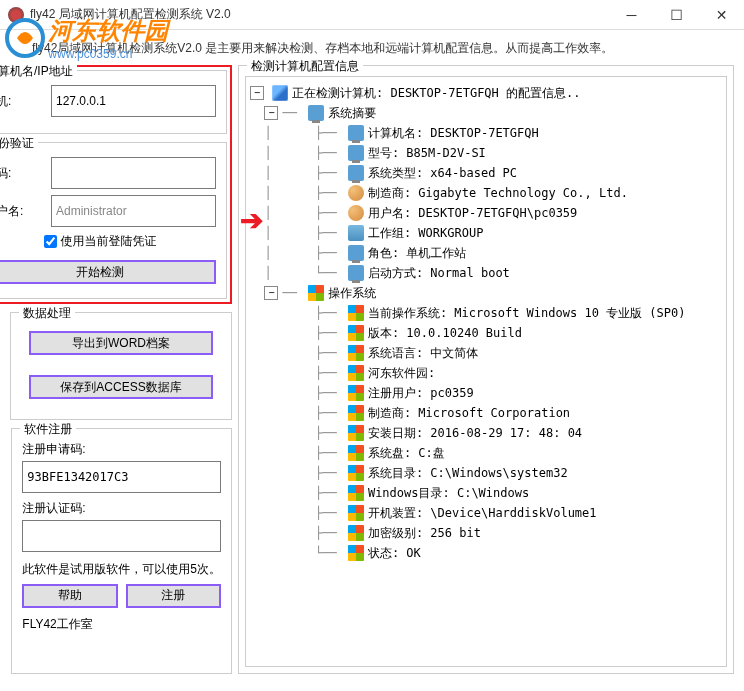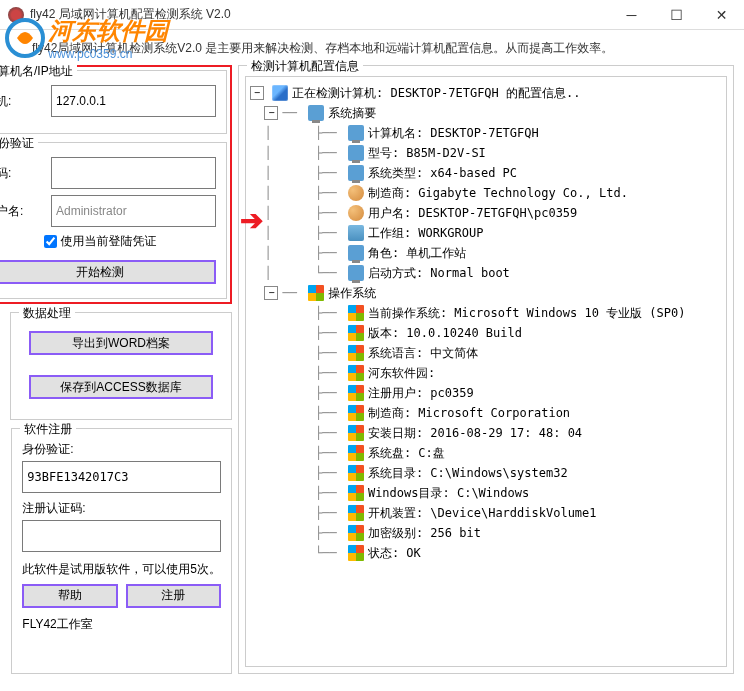--- a/index.html
+++ b/index.html
@@ -120,21 +120,21 @@
     </div>
 
     <div class="fieldset">
       <span class="fieldset-title">数据处理</span>
       <button class="btn btn-wide" style="margin:10px 8px;width:calc(100% - 16px);">导出到WORD档案</button>
       <button class="btn btn-wide" style="margin:10px 8px;width:calc(100% - 16px);">保存到ACCESS数据库</button>
     </div>
 
     <div class="fieldset" style="flex:1;">
       <span class="fieldset-title">软件注册</span>
-      <div class="reg-label">身份验证:</div>
+      <div class="reg-label">注册申请码:</div>
       <input class="reg-input" value="93BFE1342017C3" style="">
       <div class="reg-label">注册认证码:</div>
       <input class="reg-input" value="" style="">
       <div class="reg-note">此软件是试用版软件，可以使用5次。</div>
       <div class="btn-row">
         <button class="btn btn-half">帮助</button>
         <button class="btn btn-half">注册</button>
       </div>
       <div class="footer-text">FLY42工作室</div>
     </div>

